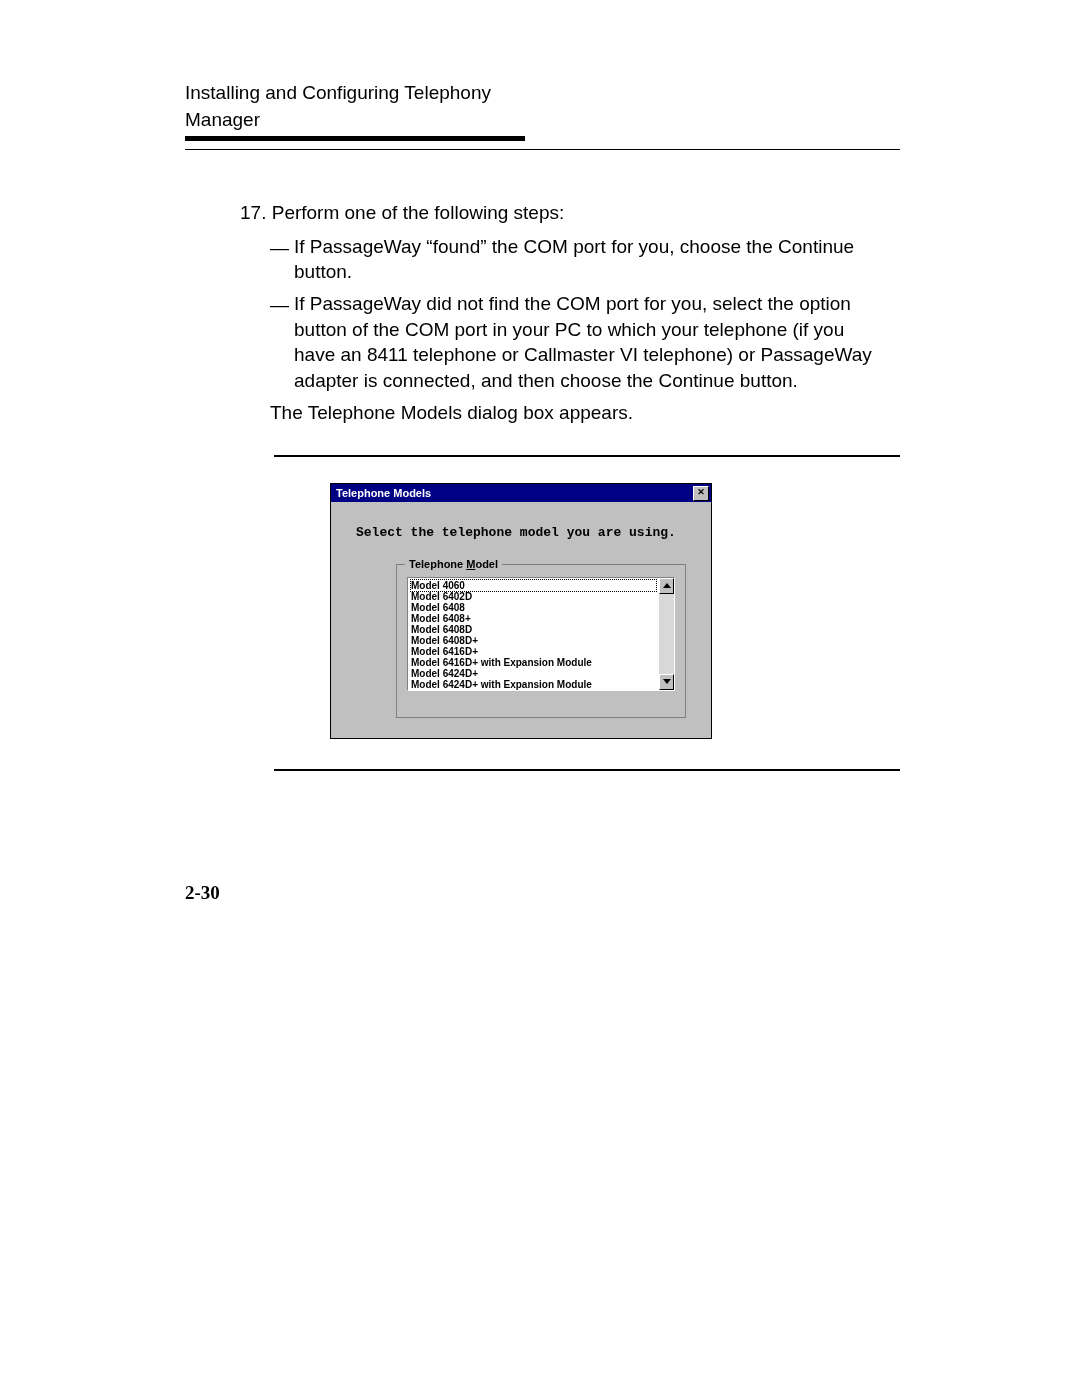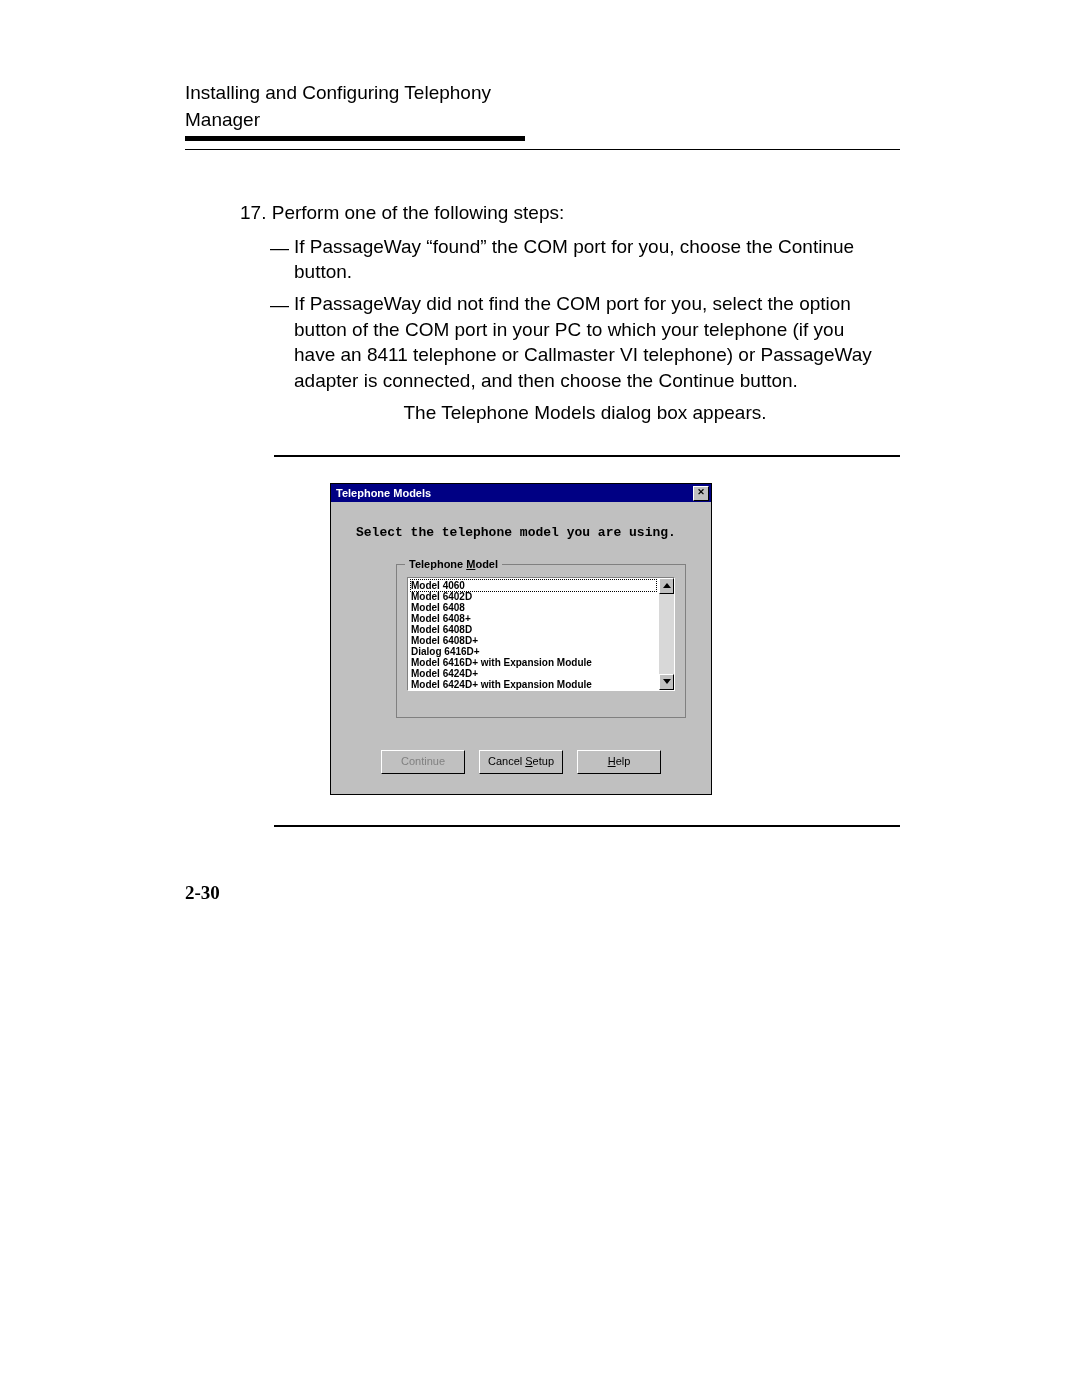--- a/index.html
+++ b/index.html
@@ -54,21 +54,20 @@
     margin-bottom: 6px;
   }
   .dash {
     position: absolute;
     left: 0;
     top: 1px;
   }
   .followup {
     padding-left: 30px;
     margin-top: 4px;
-    text-align: center;
   }
   .figure-rule {
     border: none;
     border-top: 2px solid #000;
     margin: 30px 0 26px 34px;
   }
   .dialog-wrap {
     width: 380px;
     margin-left: 90px;
     border: 1px solid #000;
@@ -253,48 +252,37 @@
             <span>Telephone </span><span class="underline">M</span><span>odel</span>
           </div>
           <div class="listbox">
             <div class="list-items">
               <div class="selected">Model 4060</div>
               <div>Model 6402D</div>
               <div>Model 6408</div>
               <div>Model 6408+</div>
               <div>Model 6408D</div>
               <div>Model 6408D+</div>
-              <div>Dialog 6416D+</div>
+              <div>Model 6416D+</div>
               <div>Model 6416D+ with Expansion Module</div>
               <div>Model 6424D+</div>
               <div>Model 6424D+ with Expansion Module</div>
             </div>
             <div class="scrollbar">
               <div class="sb-btn">
                   <div class="arrow-up"></div>
                 </div>
               <div class="sb-track"></div>
               <div class="sb-btn">
                   <div class="arrow-down"></div>
                 </div>
             </div>
           </div>
         </div>
 
-        <div class="button-row">
-          <div class="win-btn disabled">
-            <span>Continue</span>
-          </div>
-          <div class="win-btn">
-            <span>Cancel </span><span class="underline">S</span><span>etup</span>
-          </div>
-          <div class="win-btn">
-            <span class="underline">H</span><span>elp</span>
-          </div>
-        </div>
       </div>
     </div>
 
     <hr class="figure-rule">
 
 
   </div>
 
   <div class="page-num" style="left:185px; top:882px;">2-30</div>
 

